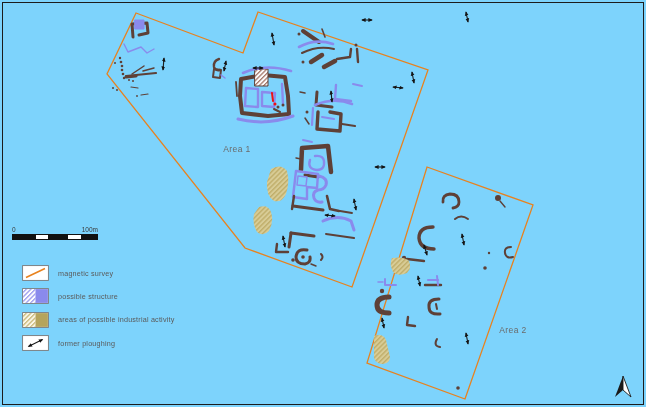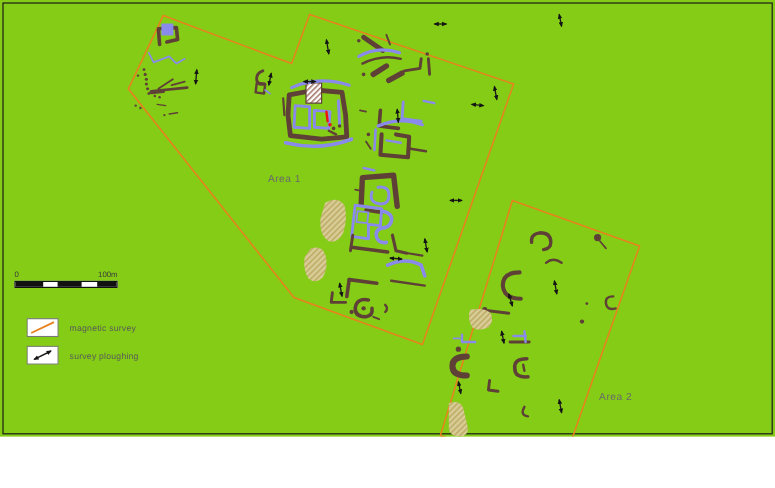--- a/index.html
+++ b/index.html
@@ -1,16 +1,16 @@
 <!DOCTYPE html>
 <html><head>
 <meta charset="utf-8">
 <style>
   html,body{margin:0;padding:0;background:#fff;}
-  .page{position:relative;width:646px;height:364px;background:#84cc16;overflow:hidden;
+  .page{position:relative;width:646px;height:407px;background:#7dd3fc;overflow:hidden;
         font-family:"Liberation Sans",sans-serif;}
   .frame{position:absolute;inset:2px;border:1.5px solid #1C1C1C;pointer-events:none;}
   svg.map{position:absolute;left:0;top:0;}
   .boundary{fill:none;stroke:#E8821E;stroke-width:1.3px;}
   .area-label{fill:#6A6A6A;font-size:8.5px;letter-spacing:.4px;text-anchor:middle;}
   .scalebar{position:absolute;left:12px;top:226px;width:86px;}
   .sb-labels{display:flex;justify-content:space-between;font-size:6.5px;color:#3A3A3A;margin-bottom:1px;}
   .sb-bar{display:flex;height:4px;border:1px solid #111;background:#fff;}
   .sb-seg{height:100%;}
   .sb-seg.filled{background:#111;}
@@ -211,25 +211,41 @@
   <div class="legend" id="legend">
     <div class="lg-item">
       <svg class="lg-swatch" width="27" height="16">
           <rect x="0.6" y="0.6" width="25.8" height="14.8" fill="#FFFFFF" stroke="#777777" stroke-width="0.9"></rect>
           <line x1="4" y1="12.5" x2="23" y2="3.5" stroke="#E8821E" stroke-width="1.6"></line>
         </svg>
       <span class="lg-label">magnetic survey</span>
     </div>
 
 
-
+    <div class="lg-item">
+      <svg class="lg-swatch" width="27" height="16">
+          <rect x="0.6" y="0.6" width="25.8" height="14.8" fill="#FFFFFF" stroke="#777777" stroke-width="0.9"></rect>
+          <rect x="1.1" y="1.1" width="12.4" height="13.8" fill="url(#h-struct)"></rect>
+          <rect x="13.5" y="1.1" width="12.4" height="13.8" fill="#8A8AEC"></rect>
+        </svg>
+      <span class="lg-label">possible structure</span>
+    </div>
+
+    <div class="lg-item">
+      <svg class="lg-swatch" width="27" height="16">
+          <rect x="0.6" y="0.6" width="25.8" height="14.8" fill="#FFFFFF" stroke="#777777" stroke-width="0.9"></rect>
+          <rect x="1.1" y="1.1" width="12.4" height="13.8" fill="url(#h-tan)"></rect>
+          <rect x="13.5" y="1.1" width="12.4" height="13.8" fill="#B5A45C"></rect>
+        </svg>
+      <span class="lg-label">areas of possible industrial activity</span>
+    </div>
 
 
     <div class="lg-item">
       <svg class="lg-swatch" width="27" height="16">
           <rect x="0.6" y="0.6" width="25.8" height="14.8" fill="#FFFFFF" stroke="#777777" stroke-width="0.9"></rect>
           <line x1="6.5" y1="11.5" x2="20.5" y2="4.5" stroke="#1A1A1A" stroke-width="1.2" marker-start="url(#ah)" marker-end="url(#ah)"></line>
         </svg>
-      <span class="lg-label">survey ploughing</span>
+      <span class="lg-label">former ploughing</span>
     </div>
   </div>
 
 </div>
 
 </body></html>

